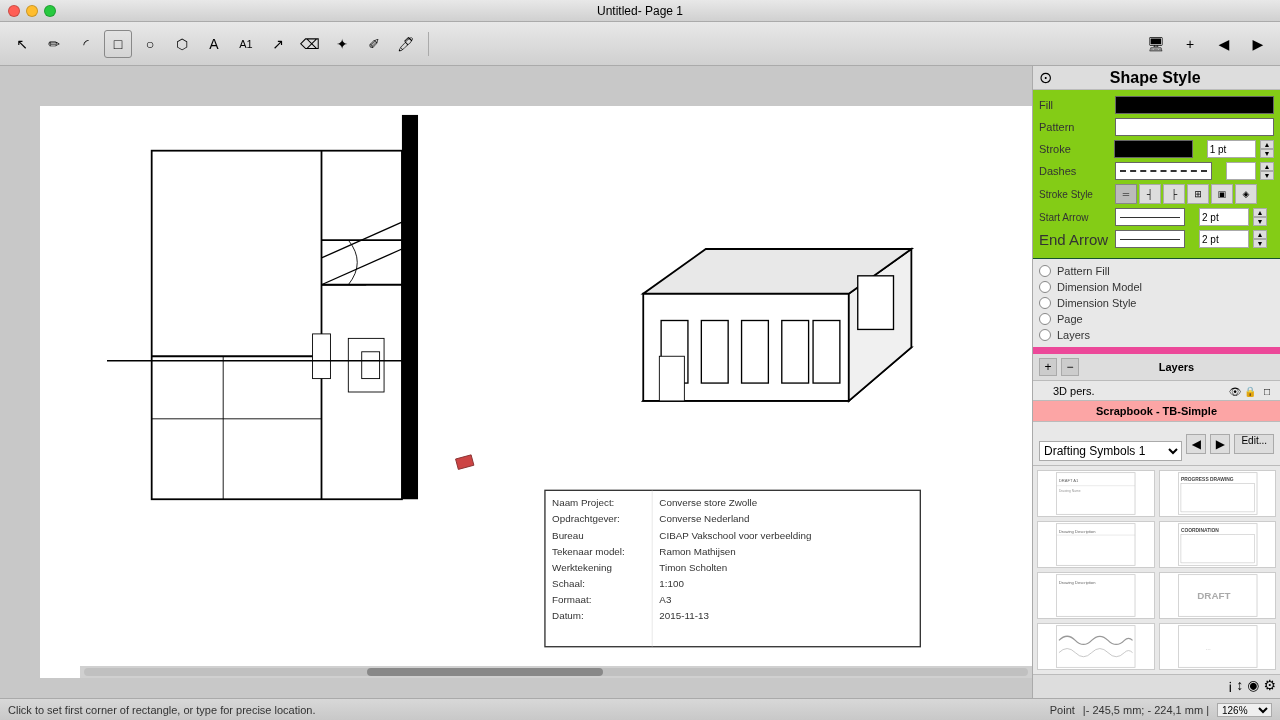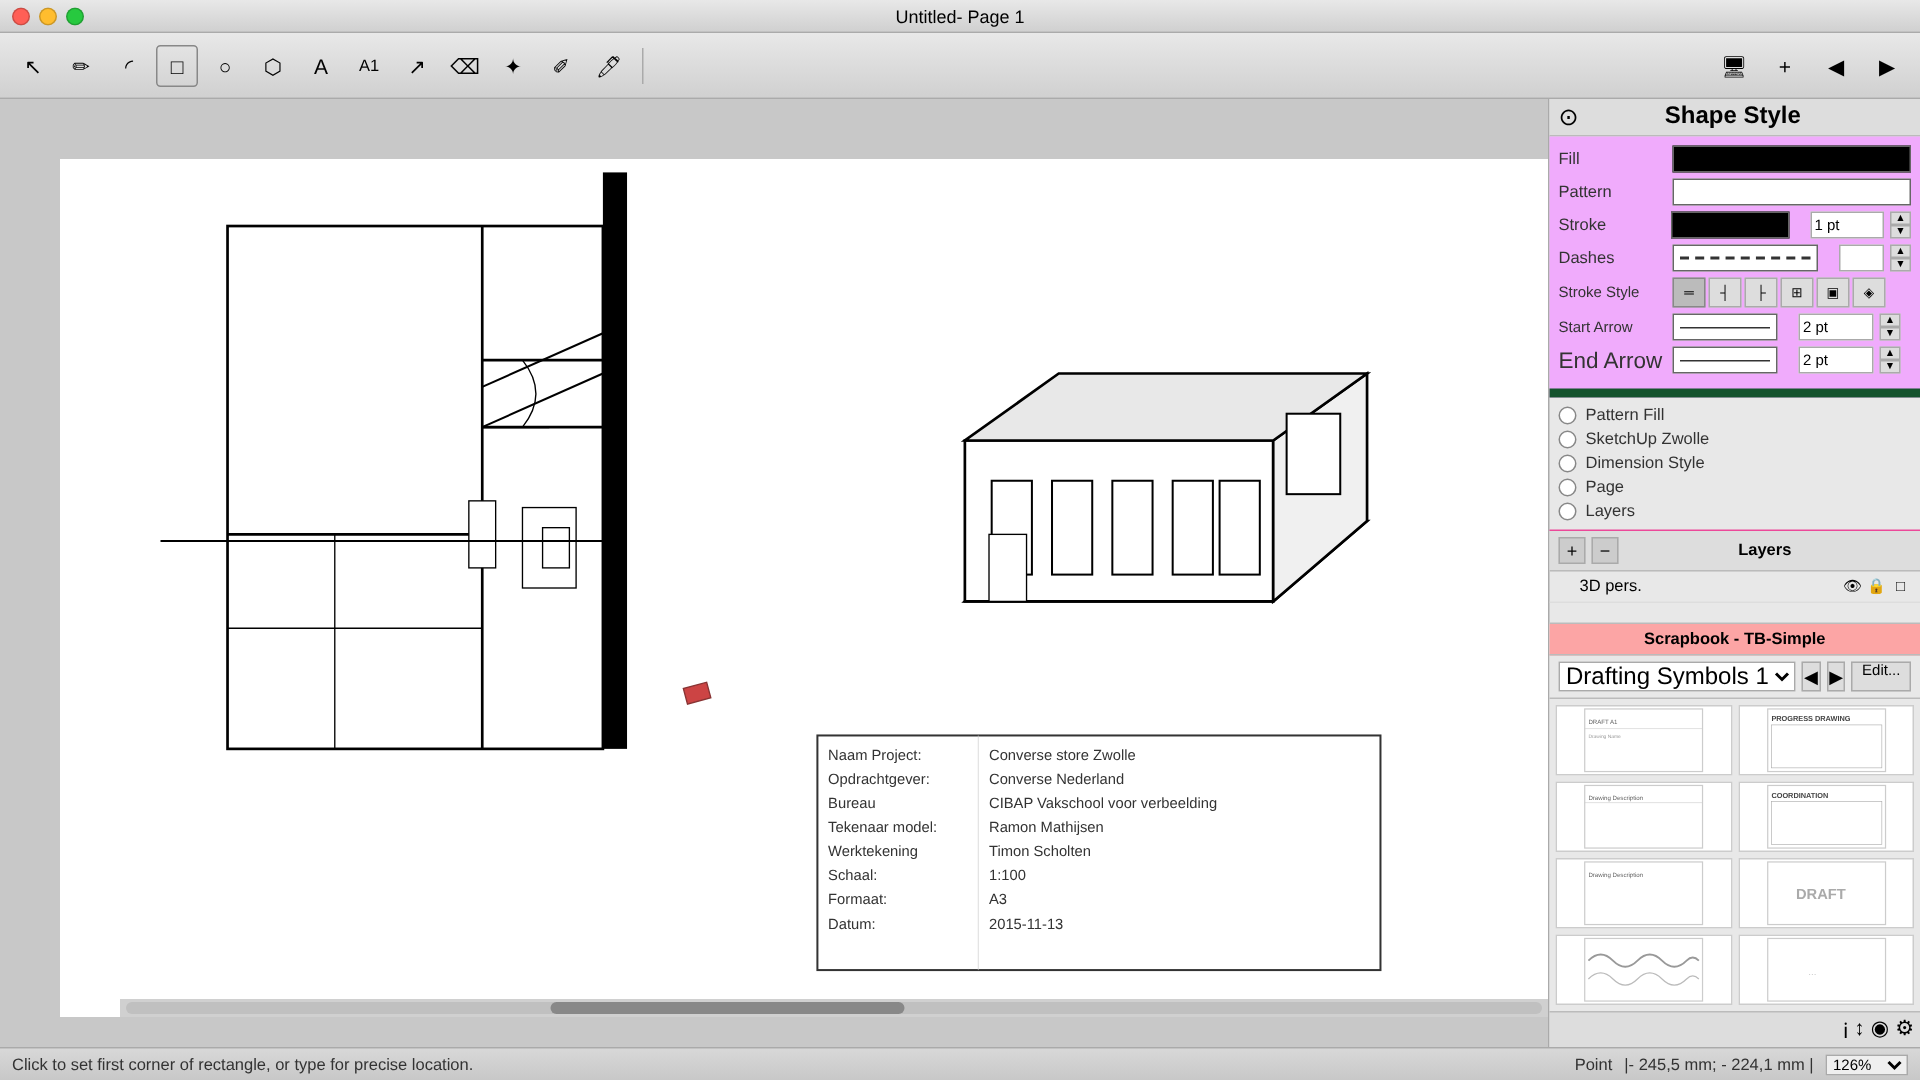--- a/index.html
+++ b/index.html
@@ -77,23 +77,23 @@
     #right-panel {
       width: 248px;
       background: #e8e8e8;
       border-left: 1px solid #aaa;
       display: flex;
       flex-direction: column;
     }
 
     
     #shape-style-section {
-      background: #f0abfc;
+      background: #84cc16;
       padding: 6px;
-      border-bottom: 6px solid #14532d;
+      border-bottom: 1px solid #14532d;
     }
     .style-row {
       display: flex;
       align-items: center;
       margin-bottom: 4px;
       gap: 4px;
     }
     .style-label {
       width: 72px;
       font-size: 11px;
@@ -157,21 +157,21 @@
       height: 18px;
       background: white;
       border: 1px solid #666;
       display: flex; align-items: center; padding: 0 4px;
     }
     .arrow-line { width: 100%; border-top: 1px solid #333; }
 
     
     #radio-section {
       padding: 4px 6px;
-      border-bottom: 1px solid #ec4899;
+      border-bottom: 7px solid #ec4899;
     }
     .radio-item {
       display: flex;
       align-items: center;
       gap: 6px;
       padding: 2px 0;
       cursor: pointer;
     }
     .radio-circle {
       width: 12px; height: 12px;
@@ -226,23 +226,24 @@
     #scrapbook-controls {
       display: flex;
       align-items: center;
       padding: 4px 6px;
       gap: 4px;
       border-bottom: 1px solid #bbb;
     }
     .scrap-select {
       flex: 1;
       height: 20px;
-      font-size: 16px;
+      font-size: 12px;
       border: 1px solid #aaa;
       background: white;
+      margin-top: 15px;
     }
     .scrap-btn { width: 20px; height: 20px; border: 1px solid #aaa; background: #ddd; cursor: pointer; font-size: 12px; display: flex; align-items: center; justify-content: center; }
     .edit-btn { padding: 0 6px; height: 20px; border: 1px solid #aaa; background: #ddd; cursor: pointer; font-size: 10px; }
 
     #scrapbook-grid {
       display: grid;
       grid-template-columns: 1fr 1fr;
       gap: 4px;
       padding: 4px;
     }
@@ -524,21 +525,21 @@
       </div>
     </div>
 
     <div id="radio-section">
       <div class="radio-item">
         <div class="radio-circle"></div>
         <span class="radio-label">Pattern Fill</span>
       </div>
       <div class="radio-item">
         <div class="radio-circle"></div>
-        <span class="radio-label">SketchUp Zwolle</span>
+        <span class="radio-label">Dimension Model</span>
       </div>
       <div class="radio-item">
         <div class="radio-circle"></div>
         <span class="radio-label">Dimension Style</span>
       </div>
       <div class="radio-item">
         <div class="radio-circle"></div>
         <span class="radio-label">Page</span>
       </div>
       <div class="radio-item">

